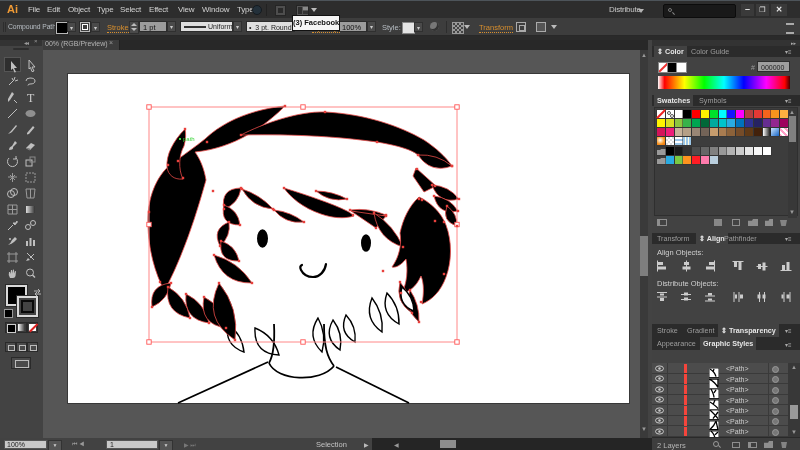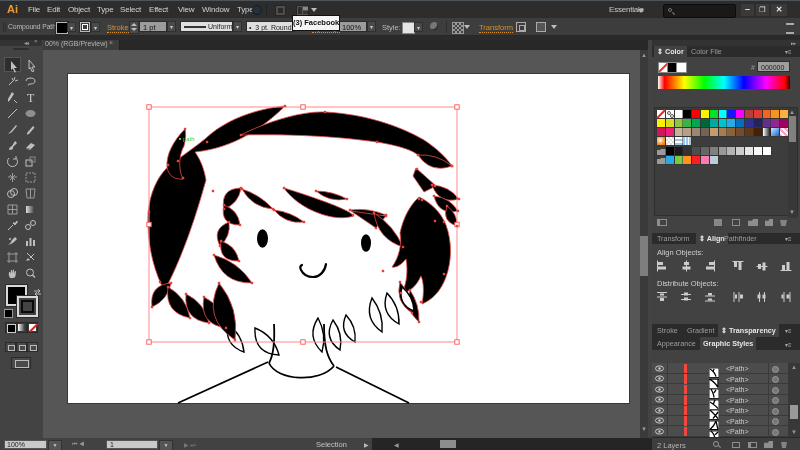--- a/index.html
+++ b/index.html
@@ -43,21 +43,21 @@
  <div class="abs" style="left:266px;top:3px;width:1px;height:12px;background:#222;"></div>
  <div class="abs" style="left:275px;top:4px;width:11px;height:11px;background:#4e4e4e;border:1px solid #252525;box-sizing:border-box;">
    <div class="abs" style="left:2px;top:2px;width:5px;height:5px;background:#2a2a2a;"></div>
     </div>
  <div class="abs" style="left:296px;top:4px;width:13px;height:11px;background:#555;border:1px solid #252525;box-sizing:border-box;">
   <div class="abs" style="left:1px;top:1px;width:4px;height:7px;background:#2e2e2e;"></div>
   <div class="abs" style="left:6px;top:1px;width:5px;height:3px;background:#888;"></div>
   <div class="abs" style="left:6px;top:5px;width:5px;height:3px;background:#333;"></div>
  </div>
  <div class="abs" style="left:311px;top:7px;width:0;height:0;border-left:3px solid transparent;border-right:3px solid transparent;border-top:4px solid #bbb;"></div>
- <div class="menu" style="left:609px;color:#c9c9c9;">Essentials</div>
+ <div class="menu" style="left:609px;color:#c9c9c9;">Distribute</div>
  <div class="abs" style="left:638px;top:8px;width:0;height:0;border-left:3px solid transparent;border-right:3px solid transparent;border-top:4px solid #b5b5b5;"></div>
  <div class="abs" style="left:663px;top:3px;width:71px;height:12px;background:#191919;border:1px solid #0c0c0c;border-radius:2px;">
    <div class="abs" style="left:4px;top:3px;width:4px;height:4px;border:1px solid #777;border-radius:50%;box-sizing:border-box;"></div>
    <div class="abs" style="left:8px;top:8px;width:3px;height:1px;background:#8a8a8a;transform:rotate(45deg);"></div>
  </div>
  <div class="abs" style="left:741px;top:3px;width:13px;height:12px;background:#3a3a3a;text-align:center;color:#e8e8e8;font-size:9px;line-height:10px;font-weight:bold;">–</div>
  <div class="abs" style="left:756px;top:3px;width:13px;height:12px;background:#3a3a3a;text-align:center;color:#e8e8e8;font-size:7px;line-height:12px;">❐</div>
  <div class="abs" style="left:771px;top:3px;width:16px;height:12px;background:#3a3a3a;text-align:center;color:#e8e8e8;font-size:8px;line-height:12px;font-weight:bold;">✕</div>
 </div>
 
@@ -452,34 +452,39 @@
  </div>
 </div>
 
 <div id="dock" class="abs">
  <div class="abs" style="left:0;top:0;width:148px;height:6px;background:#333;">
       <div class="abs" style="right:4px;top:0px;font-size:5px;color:#aaa;">▸▸</div>
     </div>
 
  <div class="tabrow" style="top:6px;">
    <div class="tab on" style="left:2px;">⇕ Color</div>
-   <div class="tab" style="left:36px;">Color File</div>
+   <div class="tab" style="left:36px;">Color Guide</div>
    <div class="pmenu">▾≡</div>
  </div>
  <div class="abs" style="left:0;top:17px;width:148px;height:38px;background:#424242;">
    <div class="abs" style="left:6px;top:5px;width:9px;height:9px;background:#fff;border:1px solid #888;overflow:hidden;">
         <div class="abs" style="left:-2px;top:3px;width:14px;height:2px;background:#e33;transform:rotate(-45deg);"></div>
       </div>
    <div class="abs" style="left:15px;top:5px;width:9px;height:9px;background:#000;border:1px solid #888;"></div>
    <div class="abs" style="left:24px;top:5px;width:9px;height:9px;background:#fff;border:1px solid #888;"></div>
    <div class="abs" style="left:99px;top:7px;font-size:7px;color:#999;">#</div>
    <div class="abs" style="left:105px;top:4px;width:33px;height:11px;background:#9e9e9e;border:1px solid #2c2c2c;font-size:7px;color:#222;padding:2px 0 0 3px;box-sizing:border-box;">000000</div>
    <div class="abs" style="left:6px;top:19px;width:132px;height:13px;background:linear-gradient(to right,#fff 0%,#f00 5%,#ff0 20%,#0f0 35%,#0ff 50%,#00f 65%,#f0f 82%,#f00 96%,#400 100%);"></div>
  </div>
 
+ <div class="tabrow" style="top:55px;">
+   <div class="tab on" style="left:2px;">Swatches</div>
+   <div class="tab" style="left:44px;">Symbols</div>
+   <div class="pmenu">▾≡</div>
+ </div>
  <div class="abs" style="left:0;top:66px;width:148px;height:127px;background:#424242;" id="swpanel">
    <div class="abs" style="left:2px;top:1px;width:144px;height:109px;background:#3d3d3d;border:1px solid #2f2f2f;box-sizing:border-box;"></div>
    <div id="swgrid">
         <div class="sw" style="left:5px;top:4px;background:#fff;box-shadow:0 0 0 0.5px #333;">
           <div style="position:absolute;left:-2px;top:3px;width:12px;height:1.6px;background:#e22;transform:rotate(-45deg);"></div>
         </div>
         <div class="sw" style="left:13.8px;top:4px;background:#fff;box-shadow:0 0 0 0.5px #333;">
           <div style="position:absolute;left:1px;top:1px;width:2px;height:2px;border:1px solid #555;border-radius:50%;"></div>
           <div style="position:absolute;left:4px;top:4px;width:2px;height:2px;border:1px solid #555;border-radius:50%;"></div>
         </div>

